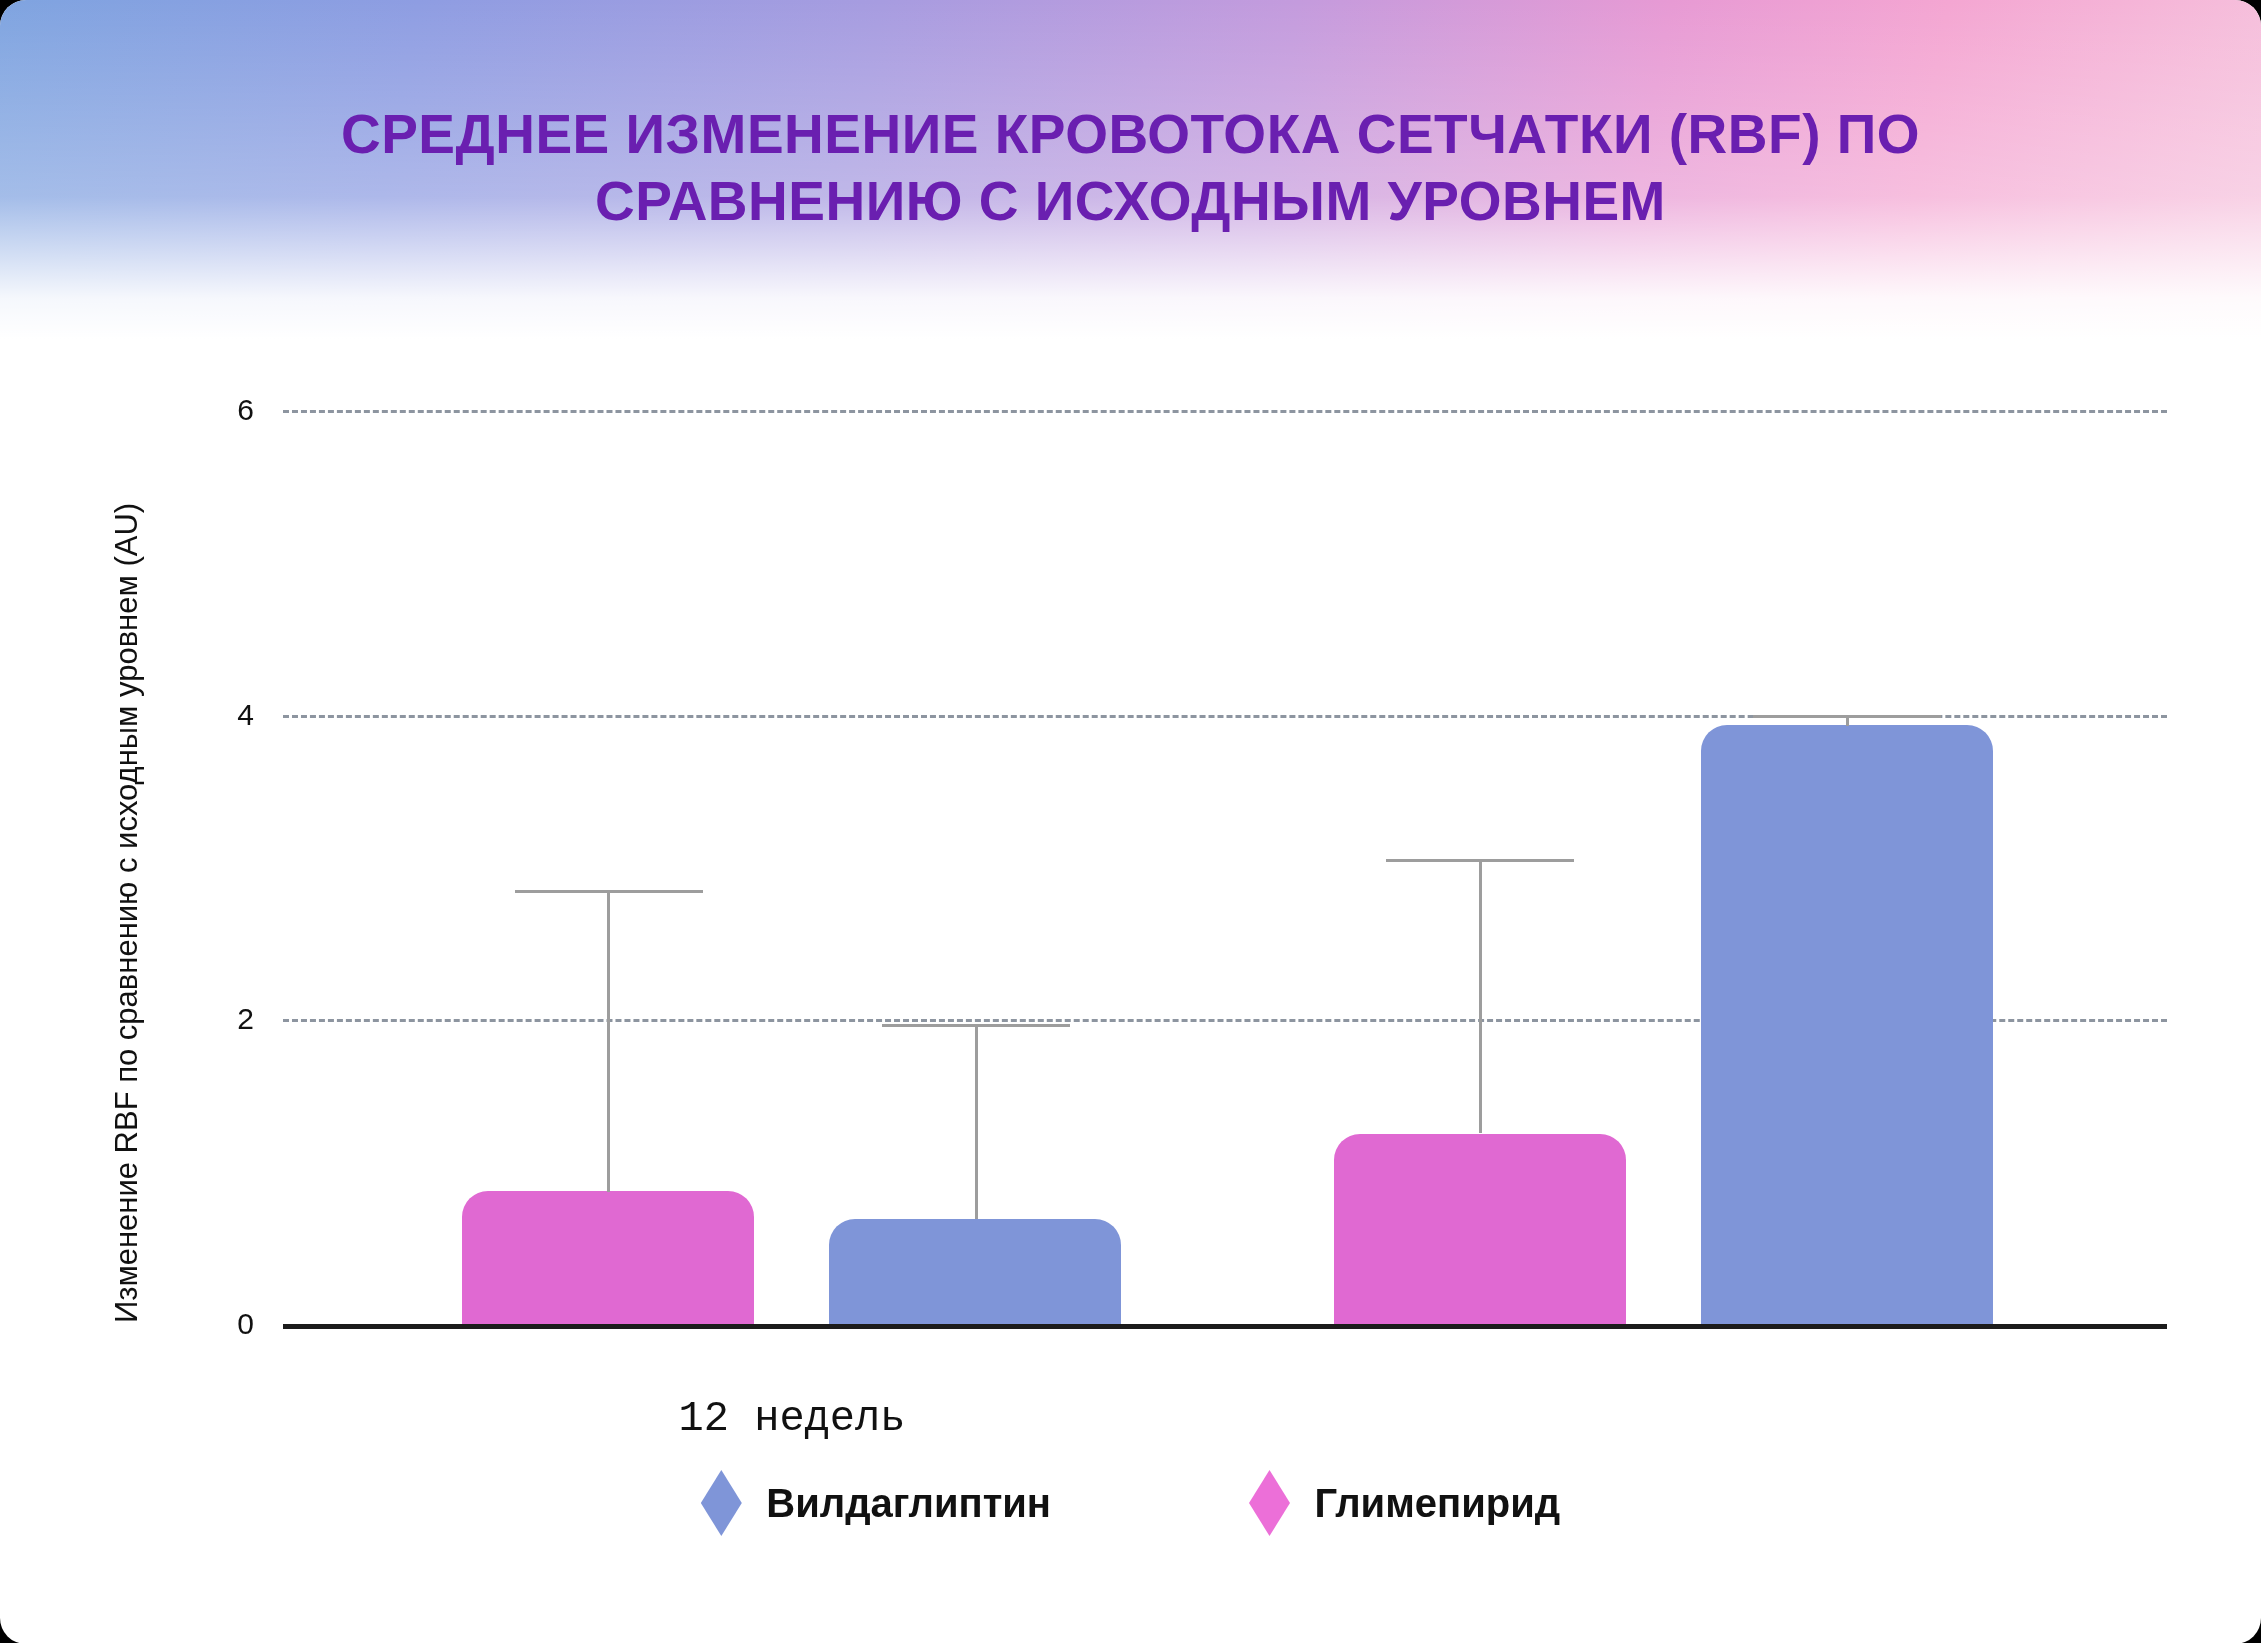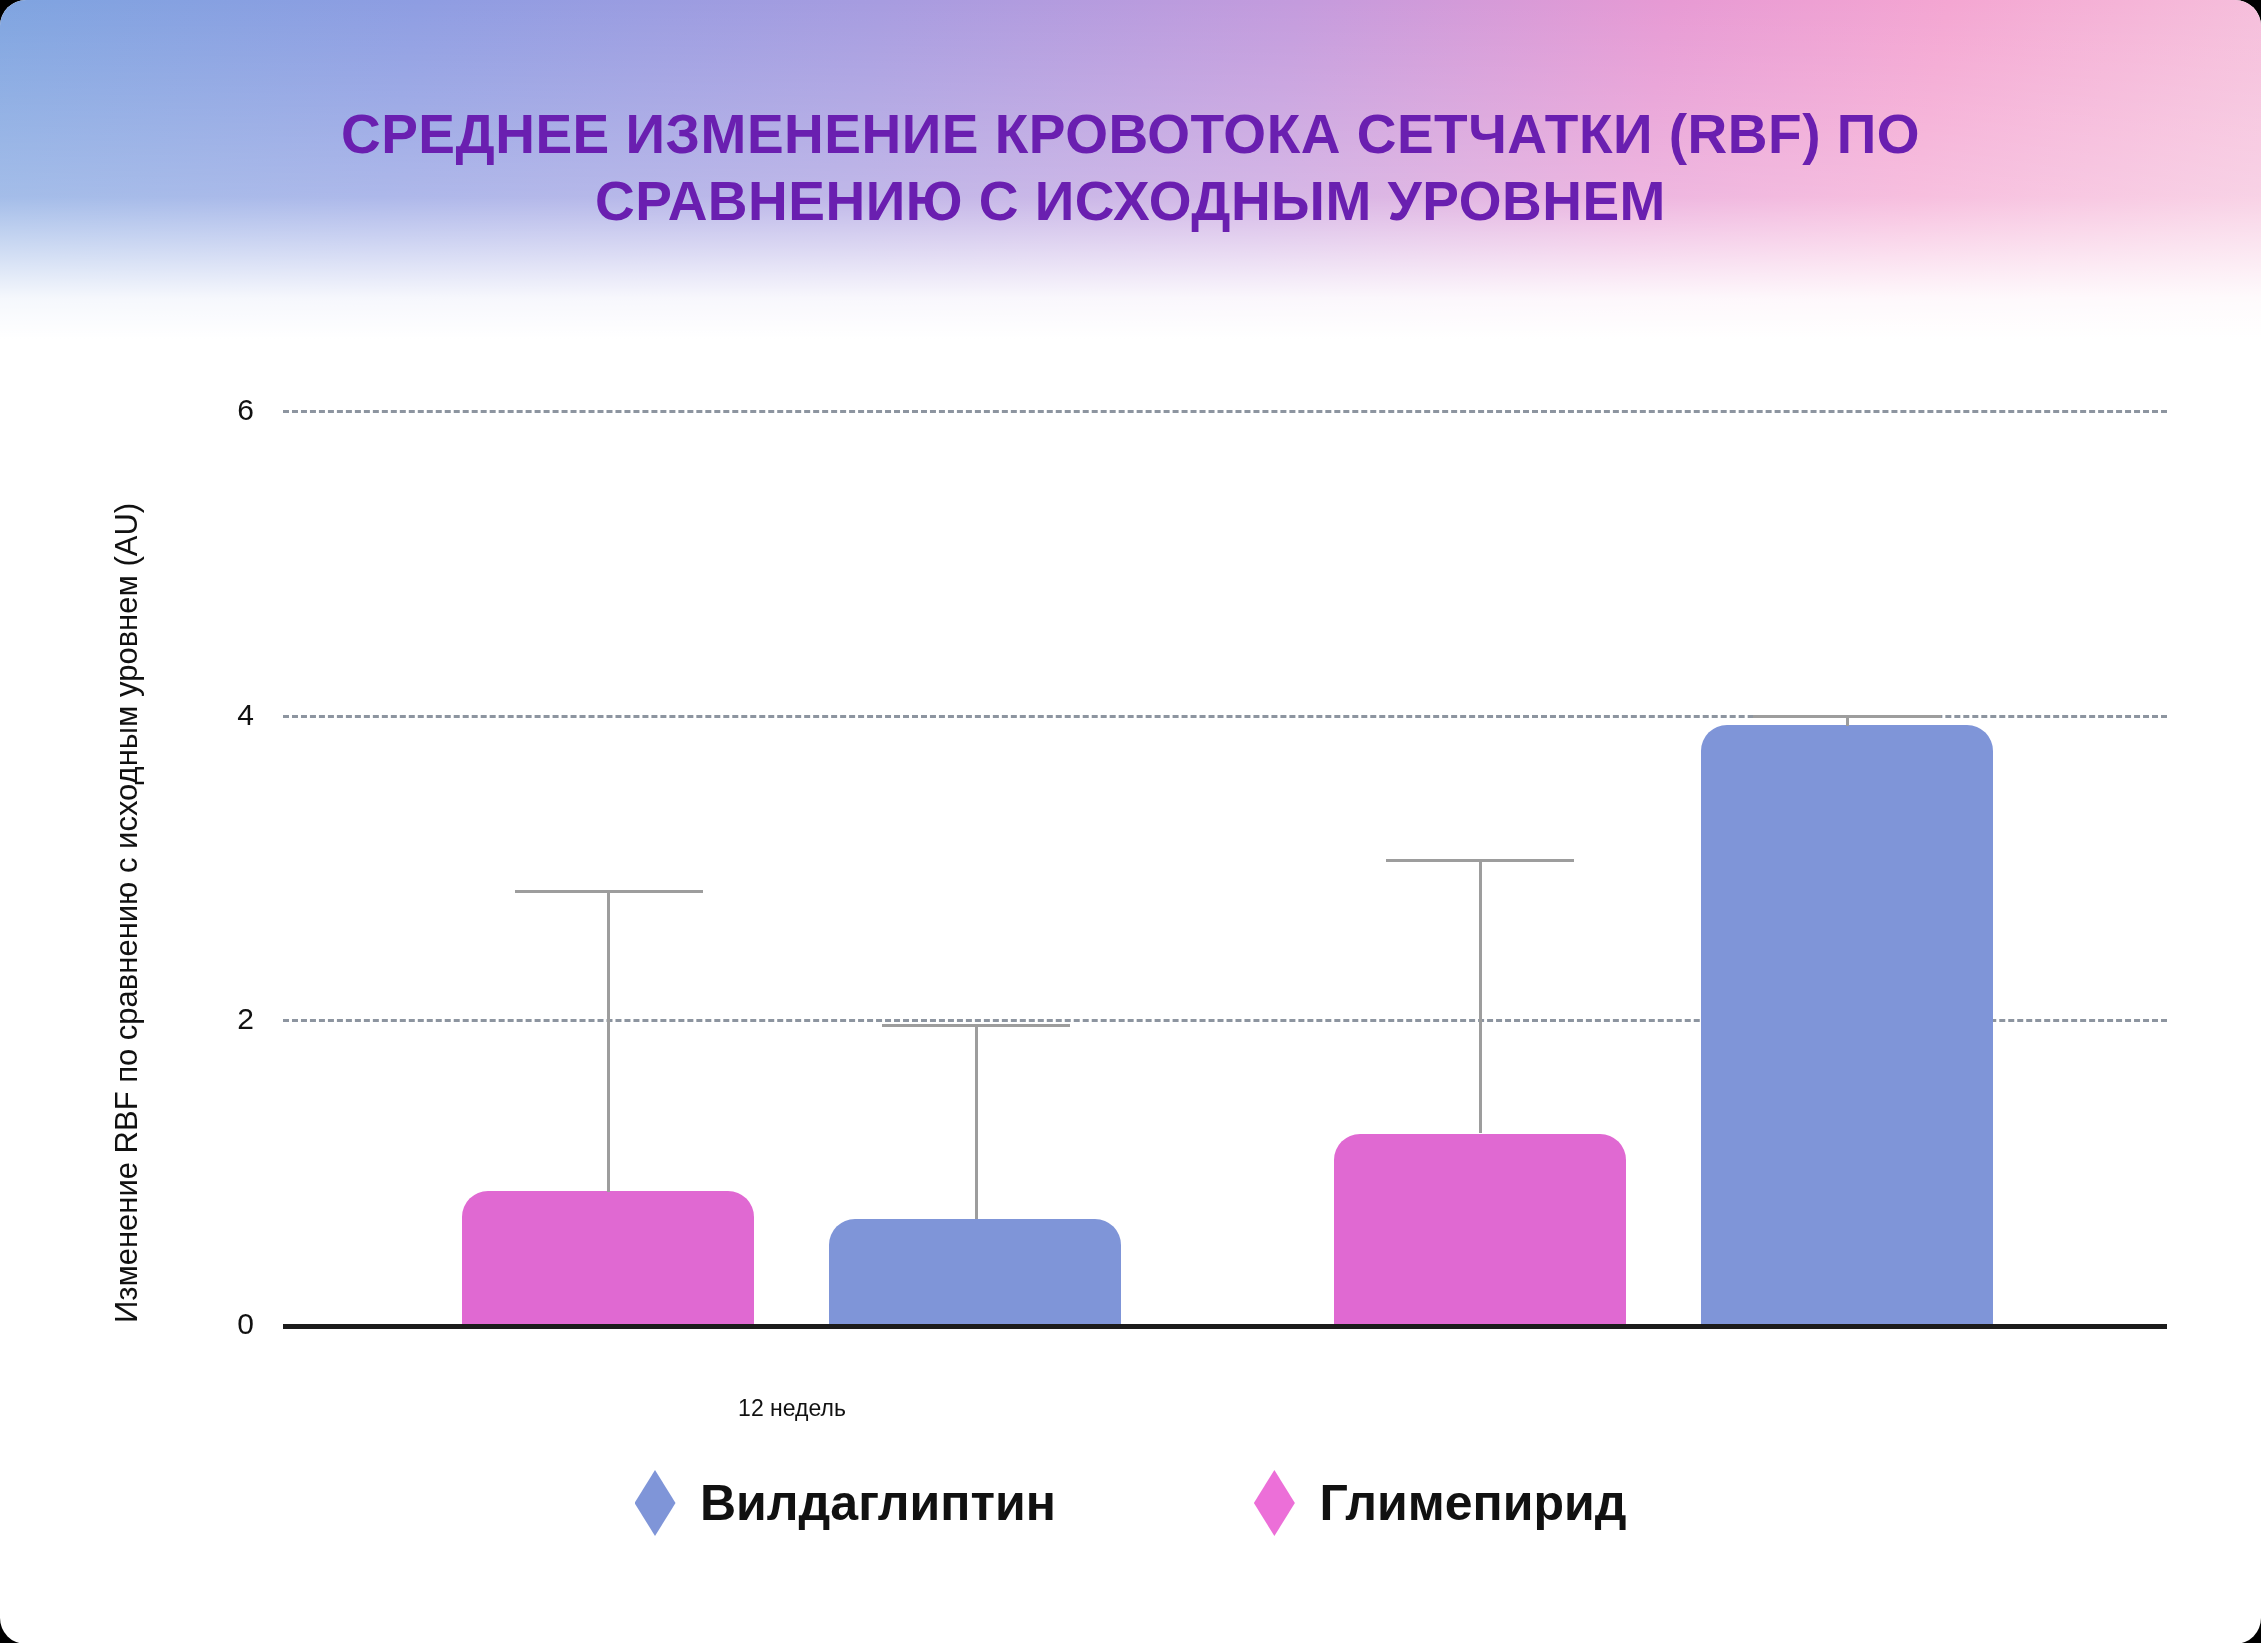--- a/index.html
+++ b/index.html
@@ -95,40 +95,41 @@
   .errcap{
     position:absolute;
     height:3.3px;
     background:#9d9d9d;
     transform:translateX(-50%);
   }
   .xtick{
     position:absolute;
     top:985px;
     width:424px; text-align:center;
-    font-size:23px; color:#111;
+    font-size:42px; color:#111;
     transform:translateX(-50%);
+    font-family:Liberation Mono, monospace;
   }
 
   
   .legend{
     position:absolute;
     left:0; top:1470px; width:2261px;
     display:flex; justify-content:center; align-items:center;
     gap:198px;
   }
   .legend-item{ display:flex; align-items:center; gap:24.5px; }
   .diamond{
     width:41px; height:66px;
     clip-path:polygon(50% 0%, 100% 50%, 50% 100%, 0% 50%);
   }
   .diamond.blue{ background:#7f95d8; }
   .diamond.pink{ background:#ec6fd8; }
   .legend-label{
-    font-size:50px; font-weight:bold; color:#111;
+    font-size:40px; font-weight:bold; color:#111;
   }
 </style>
 </head>
 <body>
 
 <div class="slide">
 
   <div class="header-gradient"></div>
 
   <div class="title">СРЕДНЕЕ ИЗМЕНЕНИЕ КРОВОТОКА СЕТЧАТКИ (RBF) ПО

